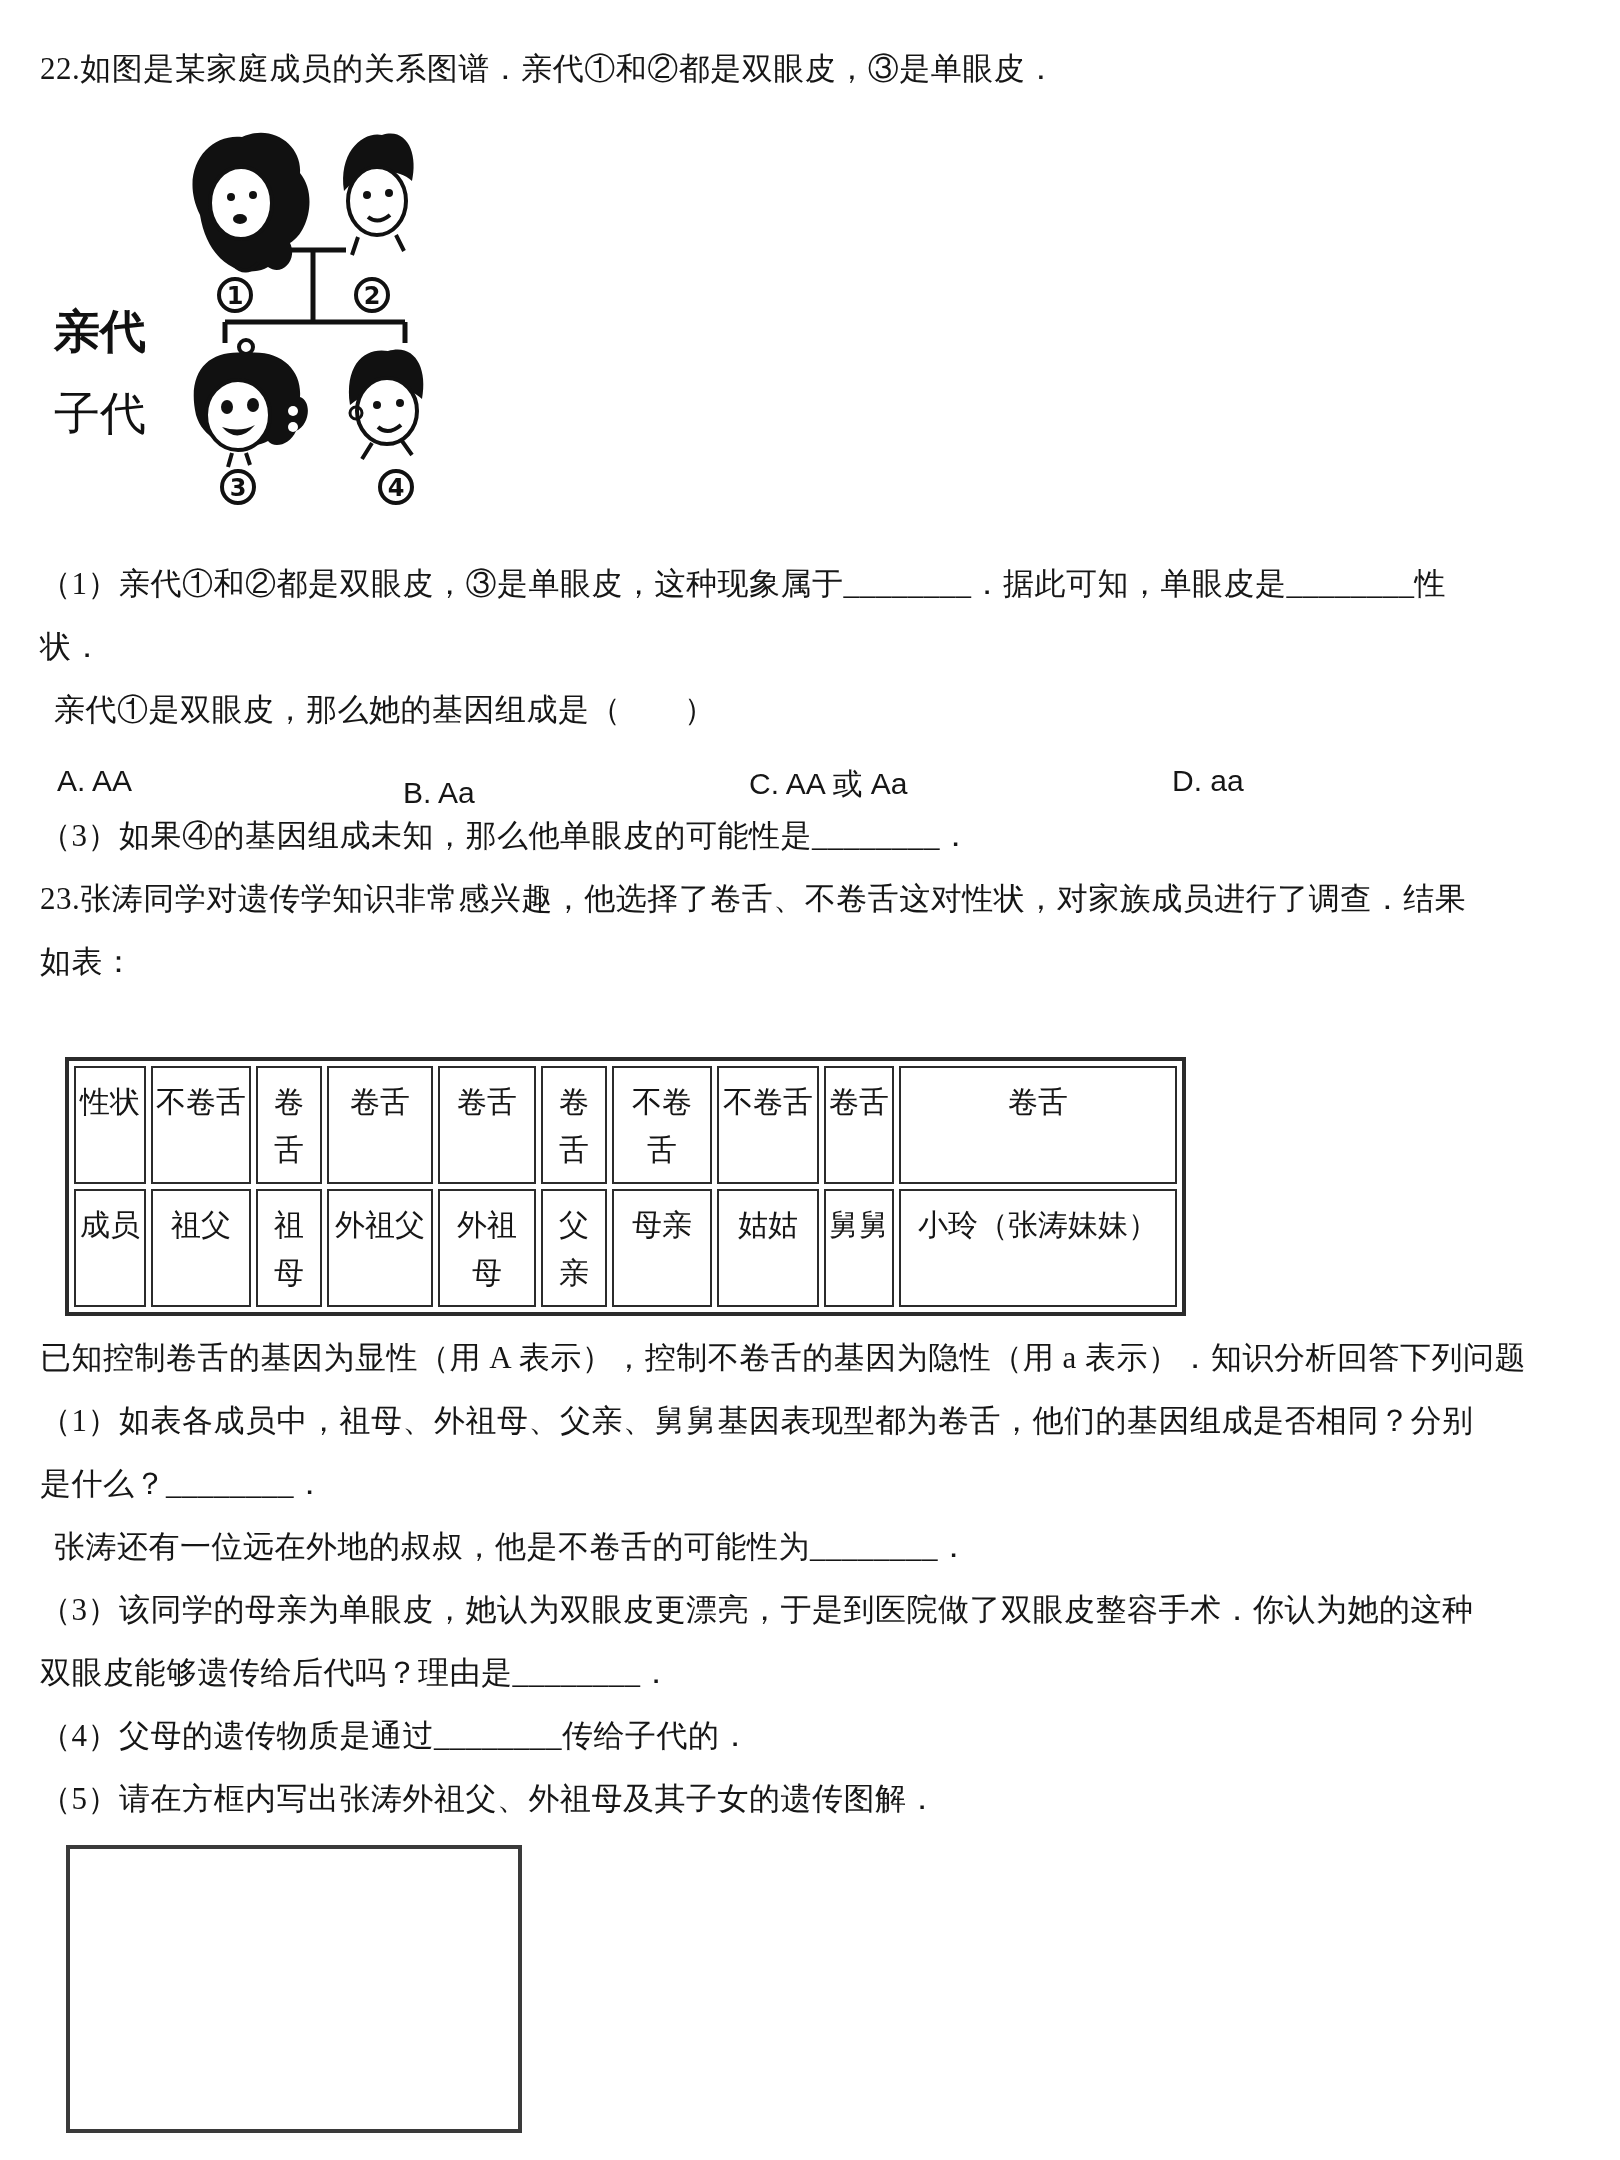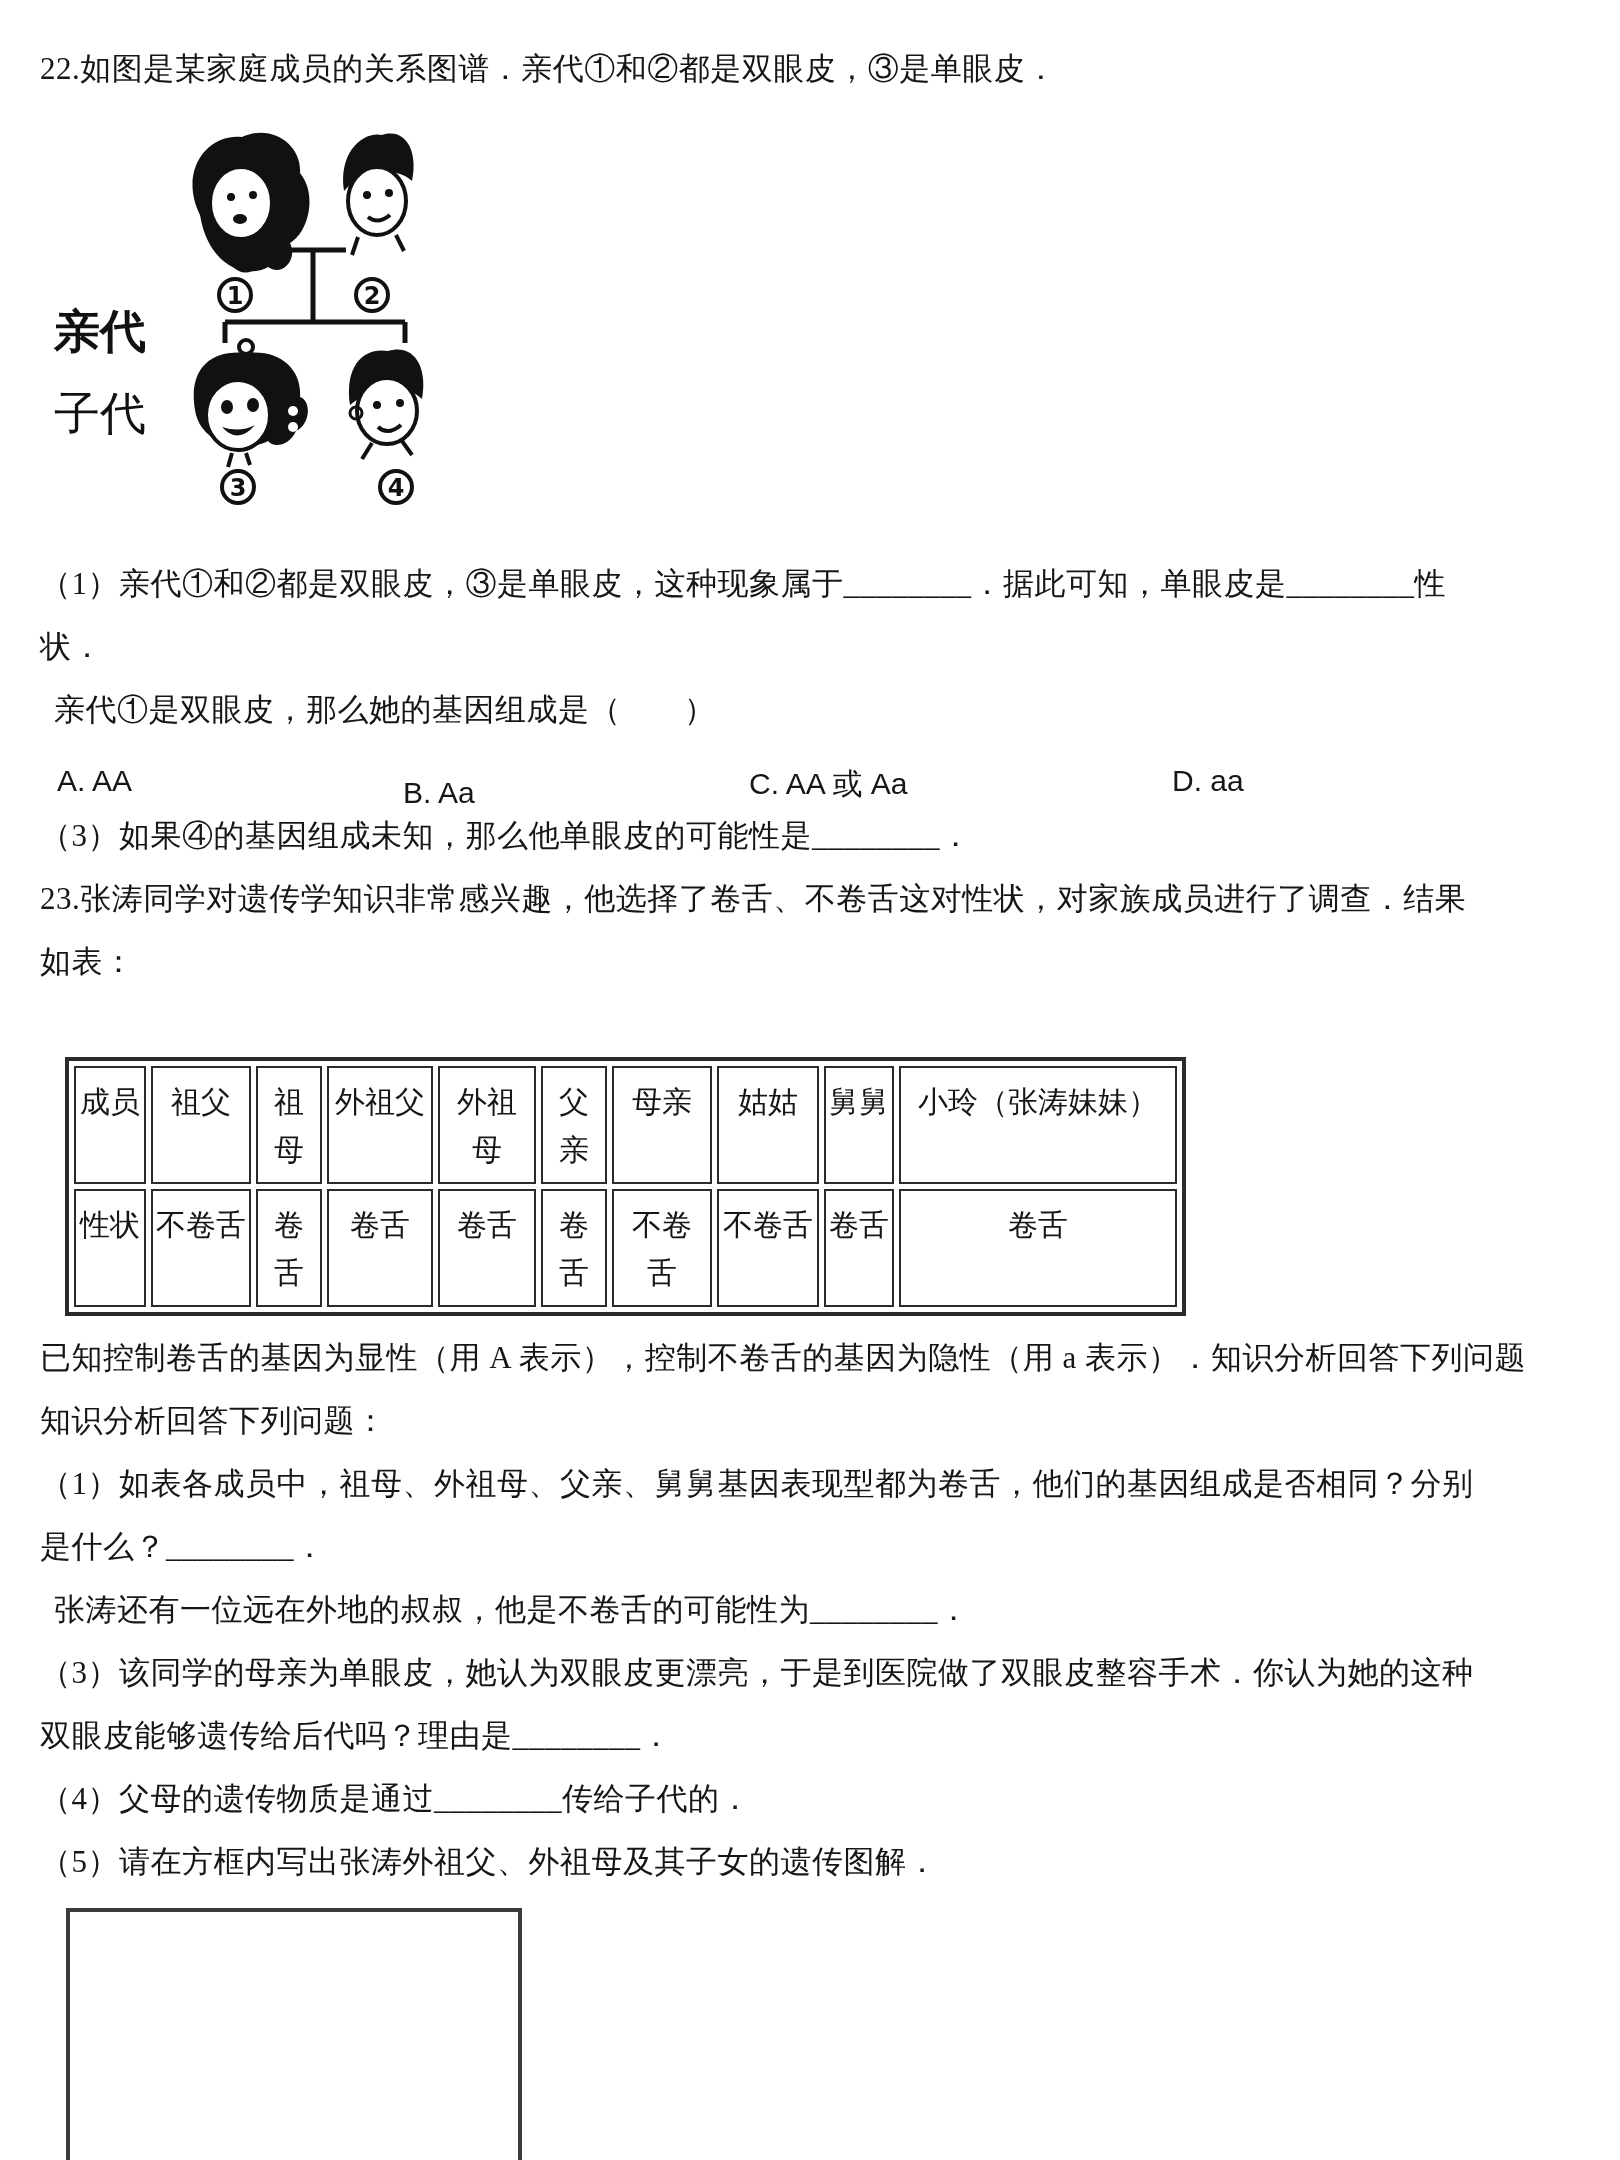--- a/index.html
+++ b/index.html
@@ -162,50 +162,49 @@
         <col style="width:106px">
         <col style="width:98px">
       <col style="width:66px">
         <col style="width:100px">
         <col style="width:102px">
         <col style="width:70px">
         <col style="width:278px">
     </colgroup>
     <tbody>
       <tr>
+        <td>性状</td>
+        <td>不卷舌</td>
+        <td>卷舌</td>
+        <td>卷舌</td>
+        <td>卷舌</td>
+        <td>卷舌</td>
+        <td>不卷
+舌</td>
+        <td>不卷舌</td>
+        <td>卷舌</td>
+        <td>卷舌</td>
+      </tr>
+      <tr>
         <td>成员</td>
         <td>祖父</td>
         <td>祖母</td>
         <td>外祖父</td>
         <td>外祖
 母</td>
         <td>父亲</td>
         <td>母亲</td>
         <td>姑姑</td>
         <td>舅舅</td>
         <td>小玲（张涛妹妹）</td>
       </tr>
-      <tr>
-        <td>性状</td>
-        <td>不卷舌</td>
-        <td>卷舌</td>
-        <td>卷舌</td>
-        <td>卷舌</td>
-        <td>卷舌</td>
-        <td>不卷
-舌</td>
-        <td>不卷舌</td>
-        <td>卷舌</td>
-        <td>卷舌</td>
-      </tr>
     </tbody>
   </table>
 
   <div class="tline">已知控制卷舌的基因为显性（用 A 表示），控制不卷舌的基因为隐性（用 a 表示）．知识分析回答下列问题</div>
-  <div class="tline">知识分析回答下列问题：</div>
   <div class="tline">（1）如表各成员中，祖母、外祖母、父亲、舅舅基因表现型都为卷舌，他们的基因组成是否相同？分别</div>
   <div class="tline">是什么？________．</div>
   <div class="tline indent">张涛还有一位远在外地的叔叔，他是不卷舌的可能性为________．</div>
   <div class="tline">（3）该同学的母亲为单眼皮，她认为双眼皮更漂亮，于是到医院做了双眼皮整容手术．你认为她的这种</div>
   <div class="tline">双眼皮能够遗传给后代吗？理由是________．</div>
   <div class="tline">（4）父母的遗传物质是通过________传给子代的．</div>
   <div class="tline">（5）请在方框内写出张涛外祖父、外祖母及其子女的遗传图解．</div>
 
   <div class="answer-box"></div>
 

